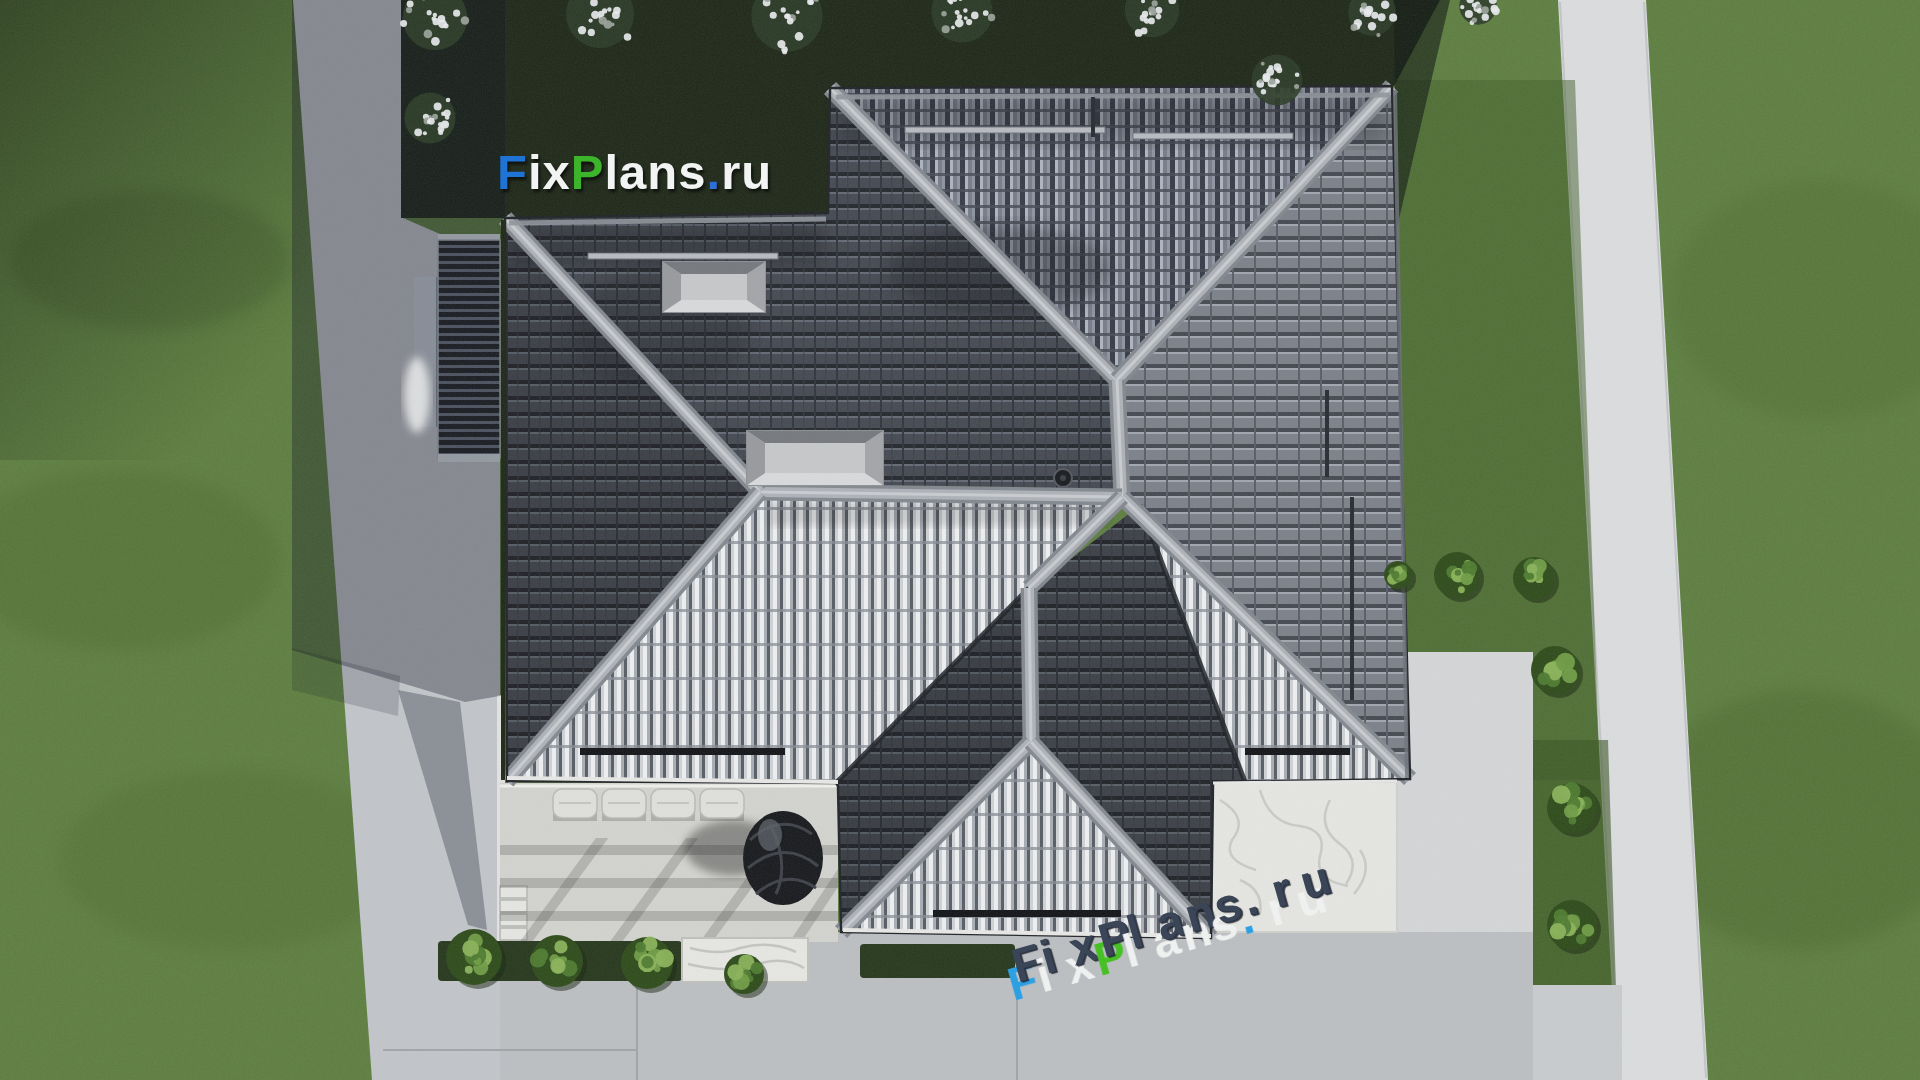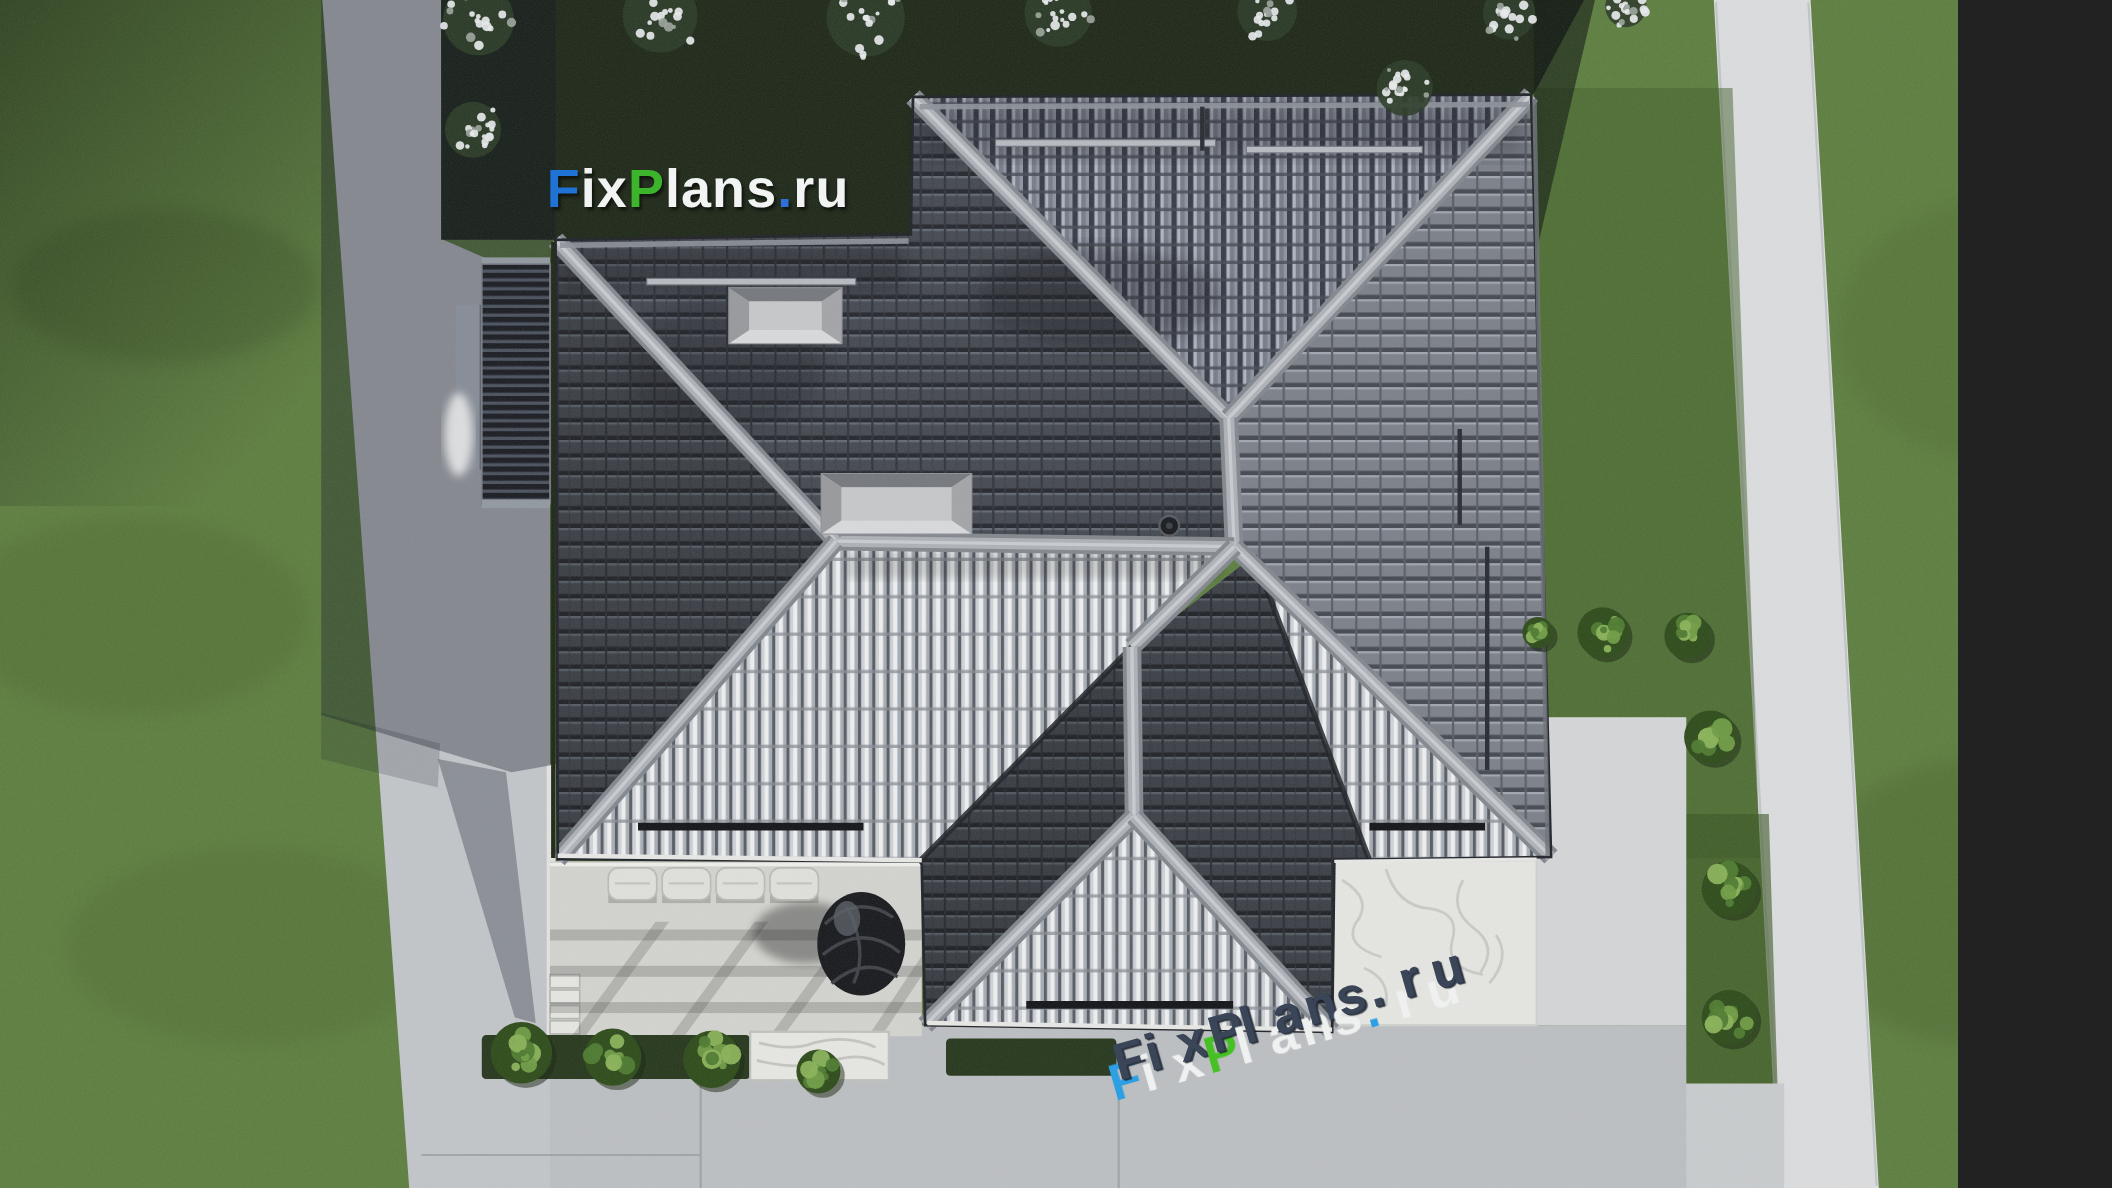--- a/index.html
+++ b/index.html
@@ -1,16 +1,16 @@
 <!DOCTYPE html>
 <html><head>
 <meta charset="utf-8">
 <style>
   html,body{margin:0;padding:0;background:#222;}
-  .stage{position:relative;width:1780px;height:1080px;overflow:hidden;
+  .stage{position:relative;width:1920px;height:1080px;overflow:hidden;
          font-family:"Liberation Sans",sans-serif;}
   .stage svg{position:absolute;left:0;top:0;}
   .wm-top{position:absolute;left:497px;top:144px;font-size:49px;font-weight:bold;
           letter-spacing:1px;white-space:nowrap;
           text-shadow:2px 3px 3px rgba(0,0,0,.6);}
   .wm-top span{display:inline-block;}
   .wm-3d{position:absolute;left:1036px;top:938px;width:340px;height:120px;
          transform:rotate(-16deg);transform-origin:left bottom;white-space:nowrap;}
   .l3d{position:relative;display:inline-block;width:30px;height:60px;
        font-size:47px;font-weight:bold;}

